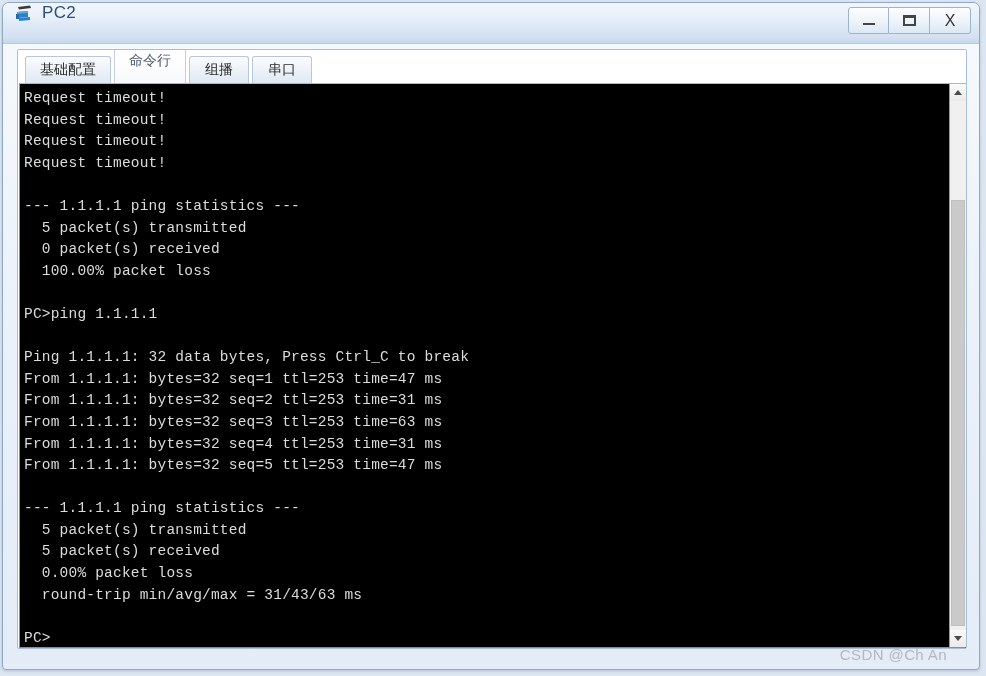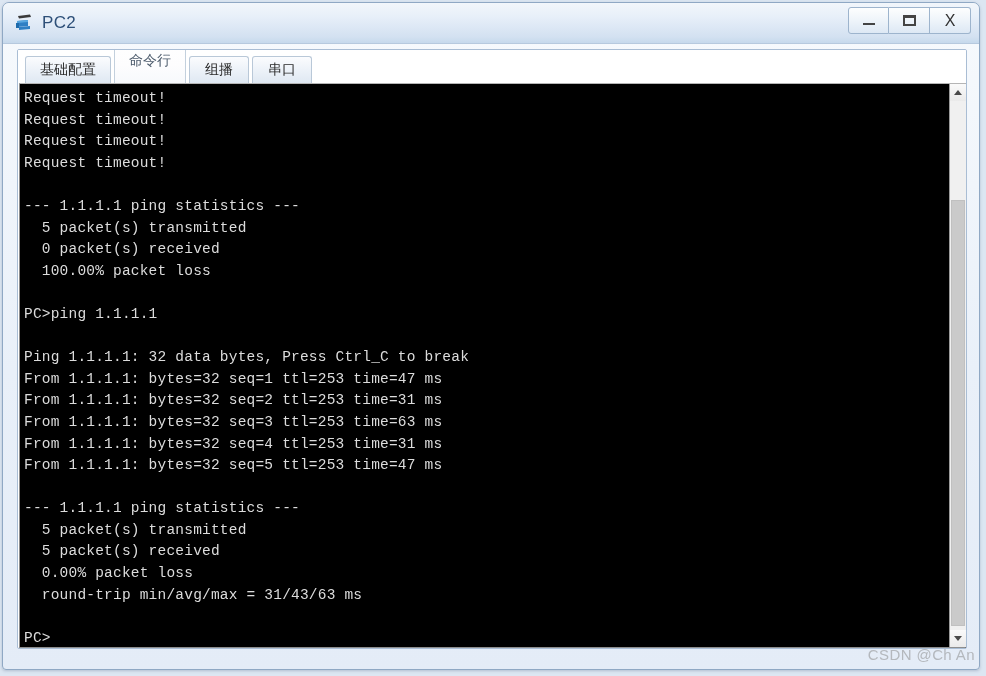--- a/index.html
+++ b/index.html
@@ -30,21 +30,21 @@
   }
 
   
   #titlebar {
     position: relative;
     height: 40px;
     background: linear-gradient(to bottom, #f2f6fb 0%, #e7eff9 35%, #d3e1f1 85%, #c6d9ec 100%);
     border-bottom: 1px solid #b6c9de;
     border-radius: 6px 6px 0 0;
     display: flex;
-    align-items: center;
+    align-items: flex-start;
   }
   #app-icon {
     margin-left: 11px;
     width: 22px;
     height: 22px;
     position: relative;
     flex: 0 0 auto;
   }
   #title-text {
     margin-left: 6px;
@@ -209,21 +209,21 @@
     bottom: 4px;
     background: #cacaca;
     border: 1px solid #c0c0c0;
     box-sizing: border-box;
     cursor: pointer;
   }
 
   
   #watermark {
     position: absolute;
-    right: 4px;
+    right: 32px;
     bottom: 6px;
     font-size: 15px;
     color: #b4b8bd;
     font-family: "Liberation Sans", sans-serif;
     user-select: none;
     letter-spacing: 0.4px;
   }
 </style>
 </head>
 <body>

